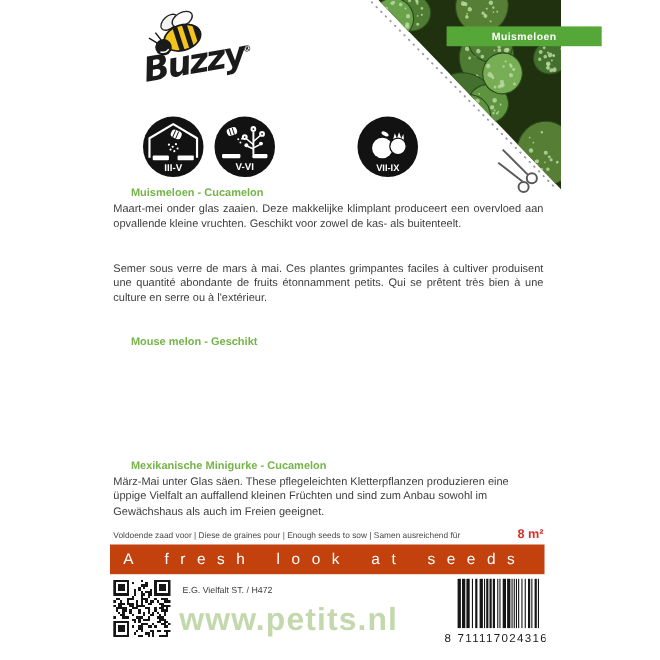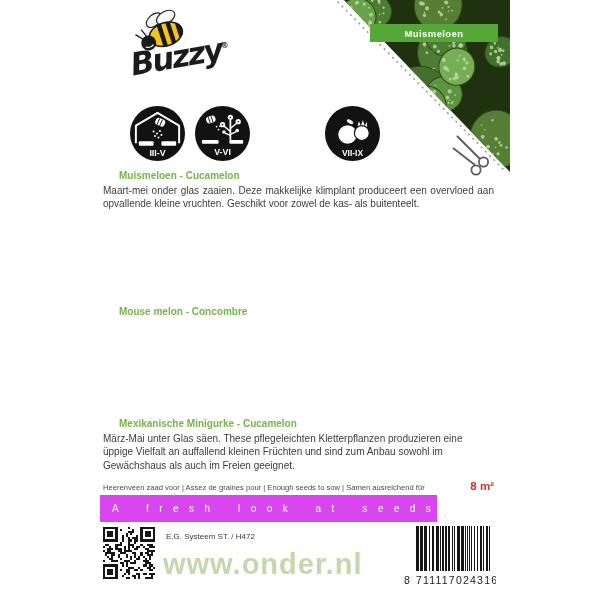--- a/index.html
+++ b/index.html
@@ -14,21 +14,21 @@
   .brand-text {
     position:absolute; left:130px; top:38px;
     font-family:"DejaVu Sans", sans-serif;
     font-style:italic; font-weight:bold; font-size:31px; color:#1b1b1b;
     transform:rotate(-10deg); letter-spacing:-2px;
   }
   .brand-reg { font-size:8px; font-style:normal; vertical-align:super; letter-spacing:0; }
 
   
   .photo-banner {
-    position:absolute; left:370px; top:24px; width:128px; height:18px;
+    position:absolute; left:406px; top:24px; width:141px; height:18px;
     background:#55a837; color:#fff; font-size:9.5px; font-weight:bold;
     display:flex; align-items:center; justify-content:center; letter-spacing:.4px;
   }
 
   
   .icon-circle { position:absolute; top:105px; width:57px; height:57px; }
   .ic-label { font-family:"Liberation Sans", sans-serif; font-weight:bold; fill:#fff; }
 
   
   .lang-section { position:absolute; left:103px; width:391px; }
@@ -41,23 +41,23 @@
     color:#6fb045; font-weight:bold; font-size:11.5px; letter-spacing:.3px;margin-top:44px;
   }
   .seeds-line {
     position:absolute; left:103px; top:480px; width:391px;
     display:flex; justify-content:space-between; align-items:baseline;
   }
   .seeds-text { font-size:7.6px; color:#4a4a4a; white-space:nowrap; }
   .seeds-value { font-size:11.5px; font-weight:bold; color:#d6302c; white-space:nowrap; }
 
   .tagline-bar {
-    position:absolute; left:100px; top:495px; width:337px; height:27px;
-    background:#d946ef; color:#fff; overflow:hidden;
-    font-size:10px; line-height:27px; letter-spacing:10.5px; word-spacing:4px;
+    position:absolute; left:100px; top:495px; width:395px; height:27px;
+    background:#c2410c; color:#fff; overflow:hidden;
+    font-size:14px; line-height:27px; letter-spacing:10.5px; word-spacing:4px;
     padding-left:12px; white-space:nowrap;
   }
 
   .address { position:absolute; left:166px; top:530px; font-size:8px; color:#3b3b3b; line-height:13px; }
   .website {
     position:absolute; left:163px; top:548px;
     font-size:29px; font-weight:bold; color:#c3d8ad; letter-spacing:1px;
   }
   .bc-digit { font-size:10.5px; fill:#1a1a1a; font-family:"Liberation Sans", sans-serif; }
 </style>
@@ -529,32 +529,33 @@
     <path d="M34 22 L35.5 16.5 L37.5 21 L39.5 15.5 L41.5 21 L43.5 17 L44 23 z" fill="#fff"></path>
     <circle cx="38.5" cy="28.5" r="7.6" fill="#fff" stroke="#121212" stroke-width="1.2"></circle>
     <text class="ic-label" x="29" y="51.5" font-size="8.6" text-anchor="middle">VII-IX</text>
   </svg>
 
   <div class="lang-section" style="top:170px;">
     <div class="lang-heading">Muismeloen - Cucamelon</div>
     <div class="lang-body">Maart-mei onder glas zaaien. Deze makkelijke klimplant produceert een overvloed aan opvallende kleine vruchten. Geschikt voor zowel de kas- als buitenteelt.</div>
   </div>
   <div class="lang-section" style="top:238px;">
+    <div class="lang-body">Semer sous verre de mars à mai. Ces plantes grimpantes faciles à cultiver produisent une quantité abondante de fruits étonnamment petits. Qui se prêtent très bien à une culture en serre ou à l'extérieur.</div>
   </div>
   <div class="lang-section" style="top:306px;">
-    <div class="lang-heading">Mouse melon - Concombre</div>
+    <div class="lang-heading">Mouse melon - Geschikt</div>
   </div>
   <div class="lang-section" style="top:374px;margin-top:44px;">
     <div class="lang-heading">Mexikanische Minigurke - Cucamelon</div>
     <div class="lang-body left">März-Mai unter Glas säen. These pflegeleichten Kletterpflanzen produzieren eine üppige Vielfalt an auffallend kleinen Früchten und sind zum Anbau sowohl im Gewächshaus als auch im Freien geeignet.</div>
   </div>
 
   <div class="annual-line">Eénjarig - Annuelle - Annual - Einjährig</div>
   <div class="seeds-line">
-    <span class="seeds-text">Heerenveen zaad voor | Assez de graines pour | Enough seeds to sow | Samen ausreichend für</span>
+    <span class="seeds-text">Voldoende zaad voor | Diese de graines pour | Enough seeds to sow | Samen ausreichend für</span>
     <span class="seeds-value">8 m²</span>
   </div>
 
   <div class="tagline-bar">A fresh look at seeds</div>
 
   <svg class="abs" style="left:103px; top:527px;" width="52" height="52" viewBox="0 0 25 25" shape-rendering="crispEdges">
     <rect x="0" y="0" width="25" height="25" fill="#fff"></rect>
     <g id="qr-modules" fill="#161616">
         <rect x="0" y="0" width="7" height="7"></rect>
         <rect x="1" y="1" width="5" height="5" fill="#fff"></rect>
@@ -741,24 +742,24 @@
         <rect x="15" y="24" width="1" height="1"></rect>
         <rect x="17" y="24" width="1" height="1"></rect>
         <rect x="20" y="24" width="1" height="1"></rect>
         <rect x="21" y="24" width="1" height="1"></rect>
         <rect x="22" y="24" width="1" height="1"></rect>
         <rect x="23" y="24" width="1" height="1"></rect>
       </g>
   </svg>
 
   <div class="address">
-    <div>E.G. Systeem ST. / H472</div>
+    <div>E.G. Vielfalt ST. / H472</div>
   </div>
 
-  <div class="website">www.onder.nl</div>
+  <div class="website">www.petits.nl</div>
 
   <svg class="abs" style="left:404px; top:526px;" width="92" height="60" viewBox="0 0 92 60">
     <g id="barcode-bars" fill="#161616">
         <rect x="12" y="0" width="3" height="45"></rect>
         <rect x="16" y="0" width="3" height="45"></rect>
         <rect x="20" y="0" width="3" height="45"></rect>
         <rect x="25" y="0" width="1" height="45"></rect>
         <rect x="28" y="0" width="2" height="45"></rect>
         <rect x="32" y="0" width="3" height="45"></rect>
         <rect x="36" y="0" width="1" height="45"></rect>

